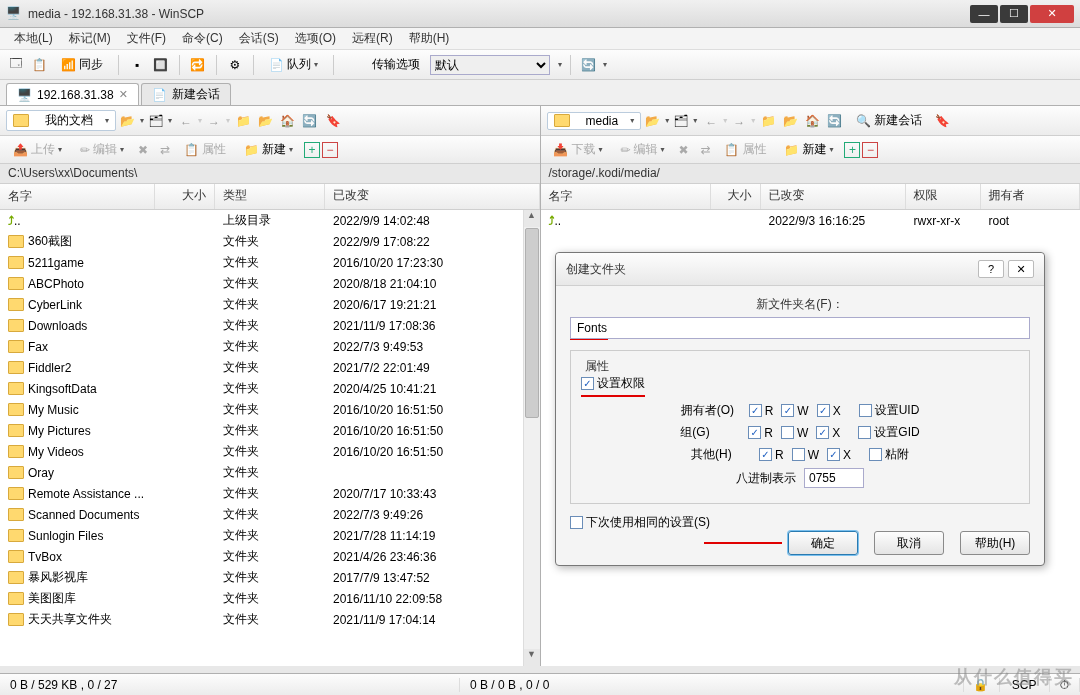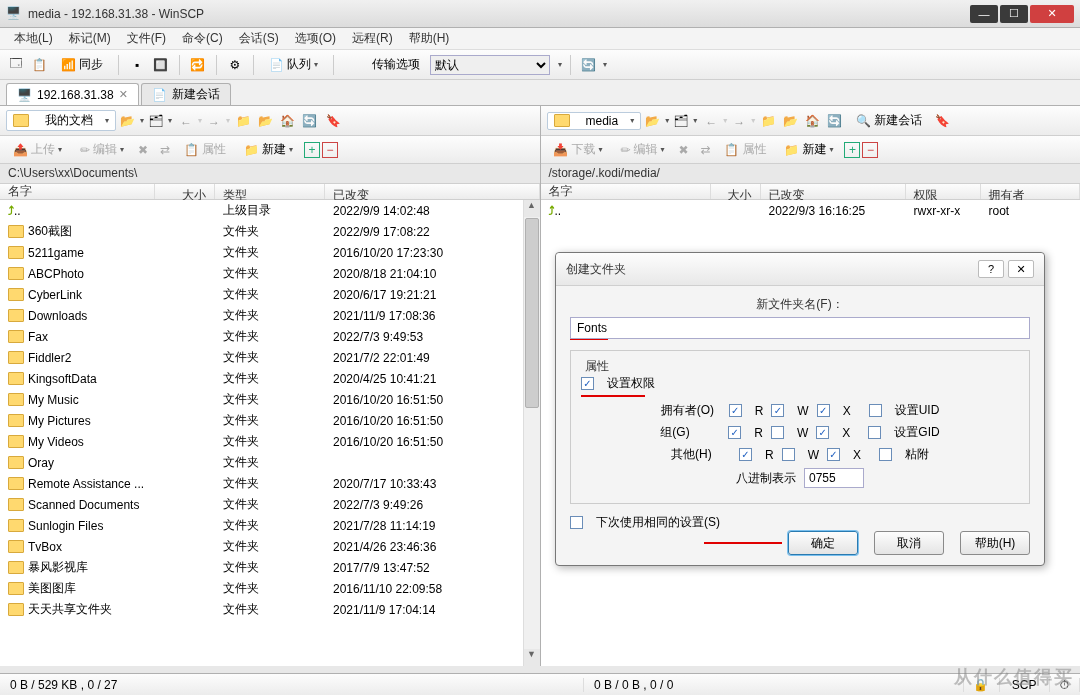--- a/index.html
+++ b/index.html
@@ -40,21 +40,21 @@
 .navbar .loc { display: flex; align-items: center; gap: 12px; padding: 1px 6px; border: 1px solid #bcd; background: #fff; border-radius: 2px; }
 
 
 .actbar { height: 28px; background: linear-gradient(#fdfdfd, #ececec); display: flex; align-items: center; padding: 0 6px; border-bottom: 1px solid #cfcfcf; gap: 2px; }
 .actbar .dim { color: #aaa; }
 
 
 .pathbar { height: 20px; background: #e8e8e8; padding: 2px 8px; color: #333; border-bottom: 1px solid #cfcfcf; }
 
 
-.colhdr { height: 16px; display: flex; background: linear-gradient(#fdfdfd, #ececec); border-bottom: 1px solid #cfcfcf; }
+.colhdr { height: 26px; display: flex; background: linear-gradient(#fdfdfd, #ececec); border-bottom: 1px solid #cfcfcf; }
 .colhdr > div { padding: 3px 8px; border-right: 1px solid #ddd; color: #333; }
 
 
 .filelist { flex: 1; overflow-y: auto; background: #fff; position: relative; }
 .filerow { display: flex; height: 21px; align-items: center; }
 .filerow > div { padding: 2px 8px; white-space: nowrap; overflow: hidden; text-overflow: ellipsis; }
 .fldicon { width: 16px; height: 13px; background: #ffd96f; border: 1px solid #d8a93c; border-radius: 1px; margin-right: 4px; display: inline-block; vertical-align: -2px; }
 .upicon { color: #7a0; font-weight: bold; }
 
 
@@ -90,21 +90,21 @@
 .dlg-body { padding: 10px 14px; }
 .dlg-label { margin-bottom: 4px; color: #333; text-align: center; }
 .dlg-input { width: 100%; height: 22px; border: 1px solid #aac; padding: 2px 6px; background: #fff; }
 .redline { border-bottom: 2px solid #e00000; width: 38px; margin-top: -1px; }
 .fieldset { border: 1px solid #ccc; margin-top: 10px; padding: 8px 10px 10px; }
 .fieldset .legend { margin-top: -16px; background: #f4f4f4; display: inline-block; padding: 0 4px; color: #333; }
 .permrow { display: flex; align-items: center; gap: 8px; margin: 5px 0; justify-content: center; }
 .permrow .lbl { width: 60px; }
 .chk { width: 13px; height: 13px; border: 1px solid #6a8db8; background: #fff; display: inline-flex; align-items: center; justify-content: center; font-size: 10px; color: #2060c0; }
 .chk.on::after { content: "✓"; }
-.chkwrap { display: flex; align-items: center; gap: 13px; }
+.chkwrap { display: flex; align-items: center; gap: 3px; }
 .octal { height: 20px; width: 60px; border: 1px solid #aac; padding: 2px 4px; background: #fff; }
 .dlg-btns { display: flex; justify-content: flex-end; gap: 16px; align-items:center; }
 .dlg-btns .redunder { border-bottom: 2px solid #e00000; width: 78px; margin-right: -10px; }
 .dbtn { width: 70px; height: 24px; border: 1px solid #8a8a8a; background: linear-gradient(#fdfdfd, #e4e4e4); border-radius: 3px; }
 .dbtn.primary { border: 1px solid #2a7ab0; box-shadow: 0 0 0 1px #7ac0ee; }
 
 .watermark { position: absolute; right: 6px; bottom: 6px; font-size: 18px; font-weight: bold; color: rgba(130,130,130,0.5); letter-spacing: 2px; }
 </style>
 </head>
 <body>
@@ -394,21 +394,21 @@
         <div class="r-size"></div>
         <div class="r-date">2022/9/3 16:16:25</div>
         <div class="r-perm">rwxr-xr-x</div>
         <div class="r-owner">root</div>
       </div>
     </div>
   </div>
 </div>
 
 <div class="statusbar">
-  <div style="width:584px;">0 B / 529 KB ,   0 / 27</div>
+  <div style="width:460px;">0 B / 529 KB ,   0 / 27</div>
   <div class="flex">0 B / 0 B ,   0 / 0</div>
   <div class="lock">🔒</div>
   <div style="width:50px;text-align:center;">SCP</div>
   <div>⏱</div>
 </div>
 
 <div class="dialog">
   <div class="dlg-title">
     <span class="t">创建文件夹</span>
     <span class="hb">?</span>

